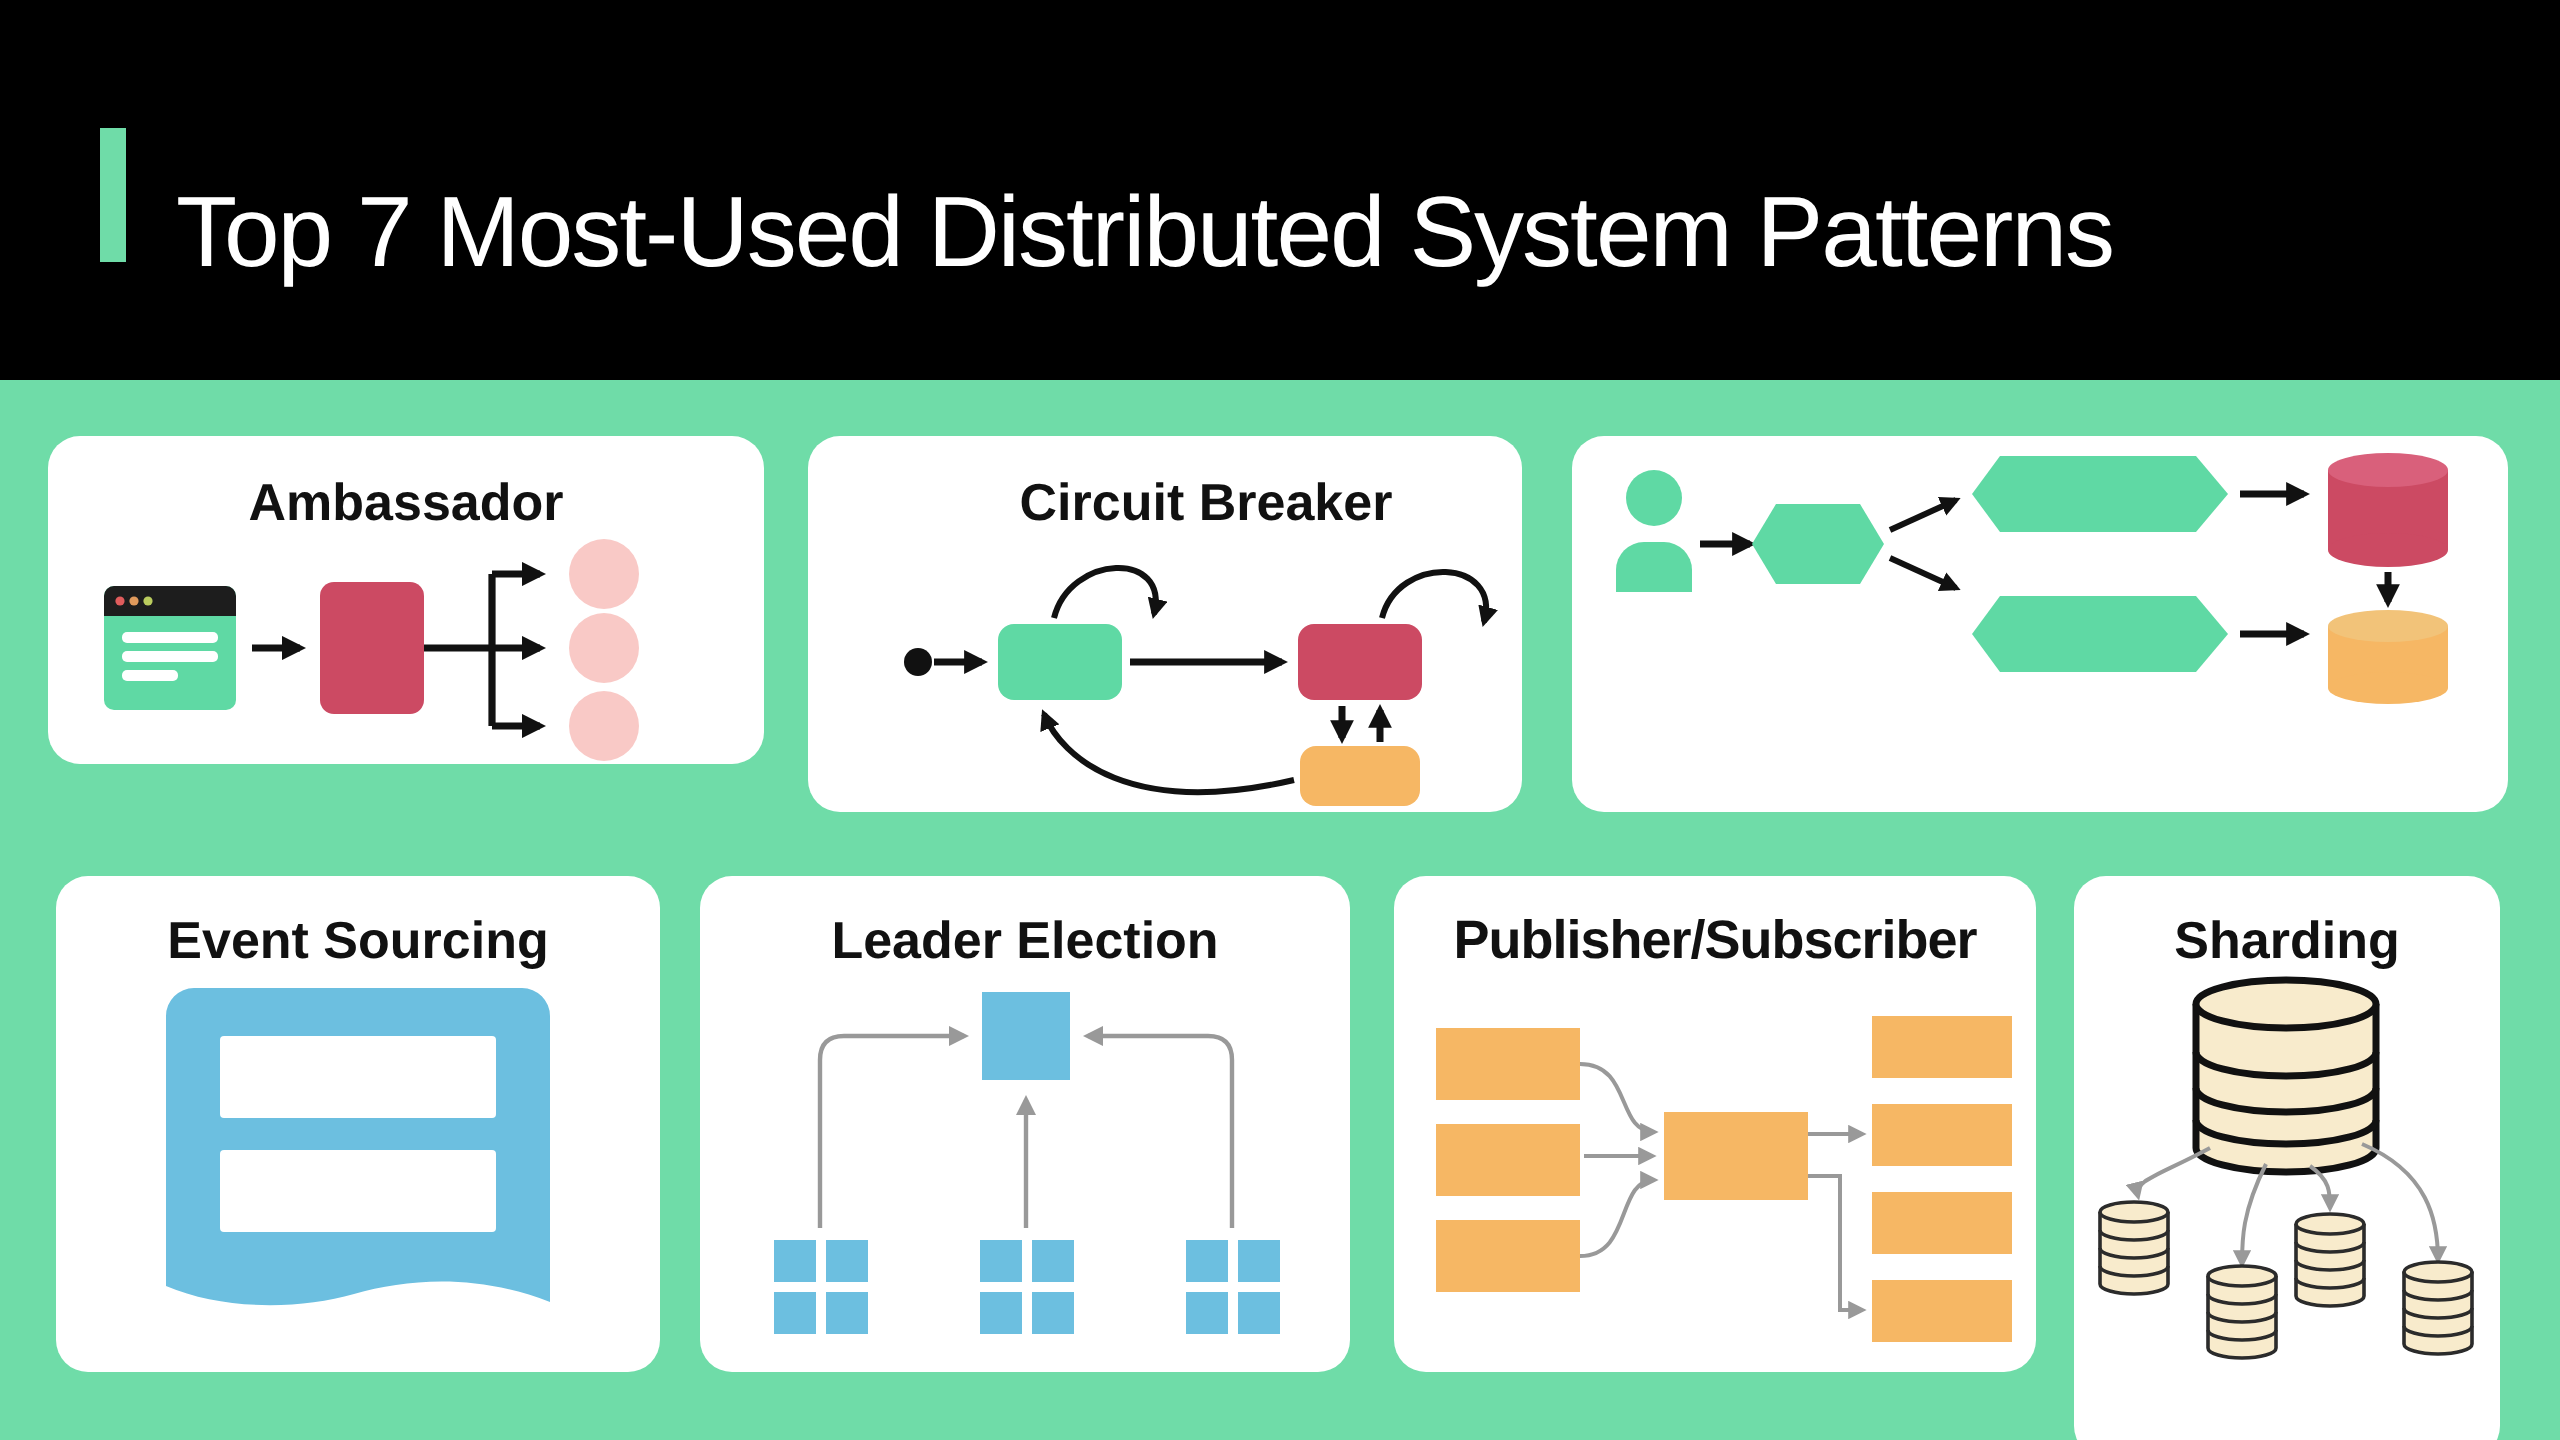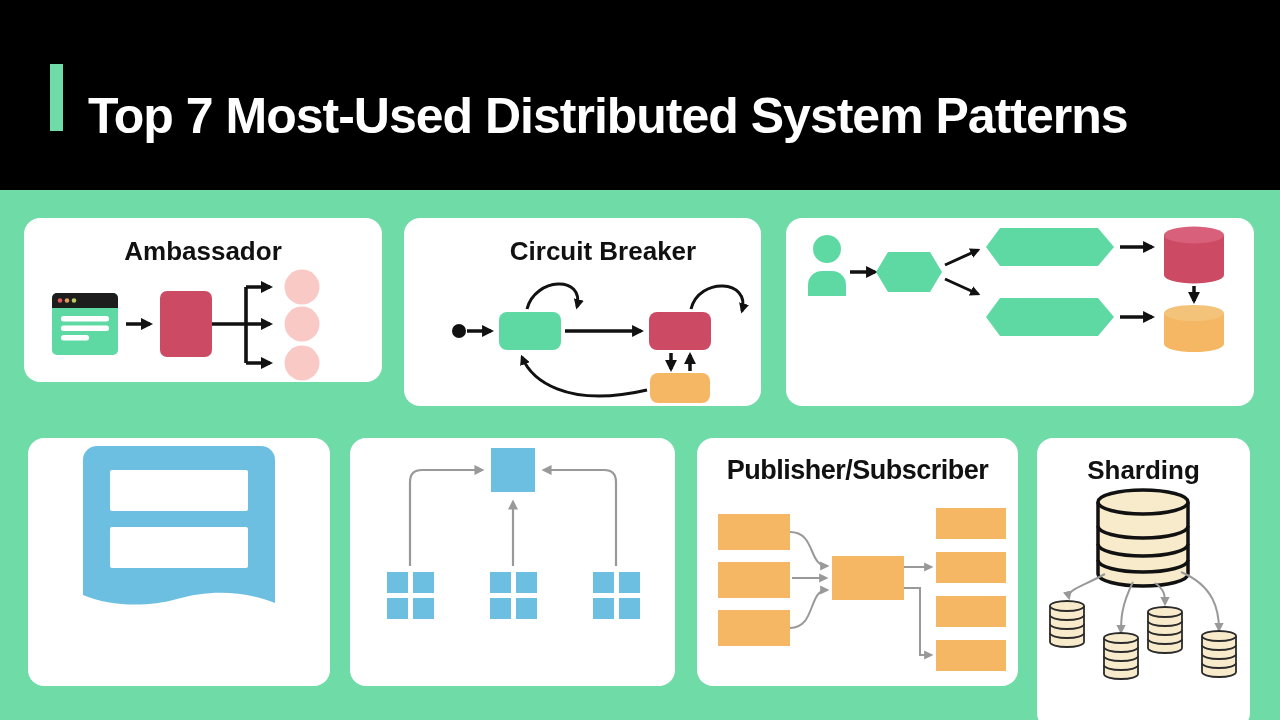--- a/index.html
+++ b/index.html
@@ -11,21 +11,21 @@
     --arrow_black:#111111; --arrow_gray:#999999;
   }
   *{margin:0;padding:0;box-sizing:border-box;}
   html,body{width:1280px;height:720px;overflow:hidden;}
   body{background:var(--background);font-family:"Liberation Sans",sans-serif;position:relative;}
 
   .header{position:absolute;left:0;top:0;width:1280px;height:190px;background:var(--header_bg);
           display:flex;align-items:center;}
   .accent-bar{position:absolute;left:50px;top:64px;width:13px;height:67px;background:var(--accent);}
   .page-title{position:absolute;left:88px;top:0;height:232px;display:flex;align-items:center;
-          color:var(--title_color);font-size:50px;font-weight:bold;letter-spacing:-1px;white-space:nowrap;}
+          color:var(--title_color);font-size:50px;font-weight:normal;letter-spacing:-1px;white-space:nowrap;}
 
   .card{position:absolute;background:var(--card_bg);border-radius:16px;overflow:hidden;}
   .card-title{font-weight:bold;color:var(--text_color);text-align:center;font-size:26px;}
   .card svg{display:block;margin:0 auto;}
 
   #card-ambassador{left:24px;top:218px;width:358px;height:164px;}
   #card-ambassador .card-title{margin-top:18px;}
   #card-circuit-breaker{left:404px;top:218px;width:357px;height:188px;padding-left:41px;}
   #card-circuit-breaker .card-title{margin-top:18px;}
   #card-cqrs{left:786px;top:218px;width:468px;height:188px;}
@@ -134,30 +134,32 @@
     <line x1="394" y1="68" x2="394" y2="83" class="s-black" stroke-width="3.5" marker-end="url(#ab)"></line>
     <g>
       <rect x="364" y="95" width="60" height="31" class="f-orange"></rect>
       <ellipse cx="394" cy="126" rx="30" ry="8" class="f-orange"></ellipse>
       <ellipse cx="394" cy="95" rx="30" ry="8" class="f-orangel"></ellipse>
     </g>
   </svg>
 </div>
 
 <div class="card row2" id="card-event-sourcing">
+  <div class="card-title">Event Sourcing</div>
   <svg width="260" height="185" viewBox="0 0 260 185">
     <g>
       <path d="M34,22 A14,14 0 0 1 48,8 H212 A14,14 0 0 1 226,22 V165 C190,151 156,153 128,161 C100,169 62,169 34,157 Z" class="f-blue"></path>
       <rect x="61" y="32" width="138" height="41" rx="2" class="f-white"></rect>
       <rect x="61" y="89" width="138" height="41" rx="2" class="f-white"></rect>
     </g>
   </svg>
 </div>
 
 <div class="card row2" id="card-leader-election">
+  <div class="card-title">Leader Election</div>
   <svg width="300" height="190" viewBox="0 0 300 190">
     <rect x="128" y="10" width="44" height="44" class="f-blue"></rect>
     <path d="M47,128 V44 Q47,32 59,32 H119" class="s-gray" stroke-width="2.2" marker-end="url(#ag)"></path>
     <path d="M150,128 V64" class="s-gray" stroke-width="2.2" marker-end="url(#ag)"></path>
     <path d="M253,128 V44 Q253,32 241,32 H181" class="s-gray" stroke-width="2.2" marker-end="url(#ag)"></path>
     <g class="f-blue">
       <rect x="24" y="134" width="21" height="21"></rect>
         <rect x="50" y="134" width="21" height="21"></rect>
       <rect x="24" y="160" width="21" height="21"></rect>
         <rect x="50" y="160" width="21" height="21"></rect>

